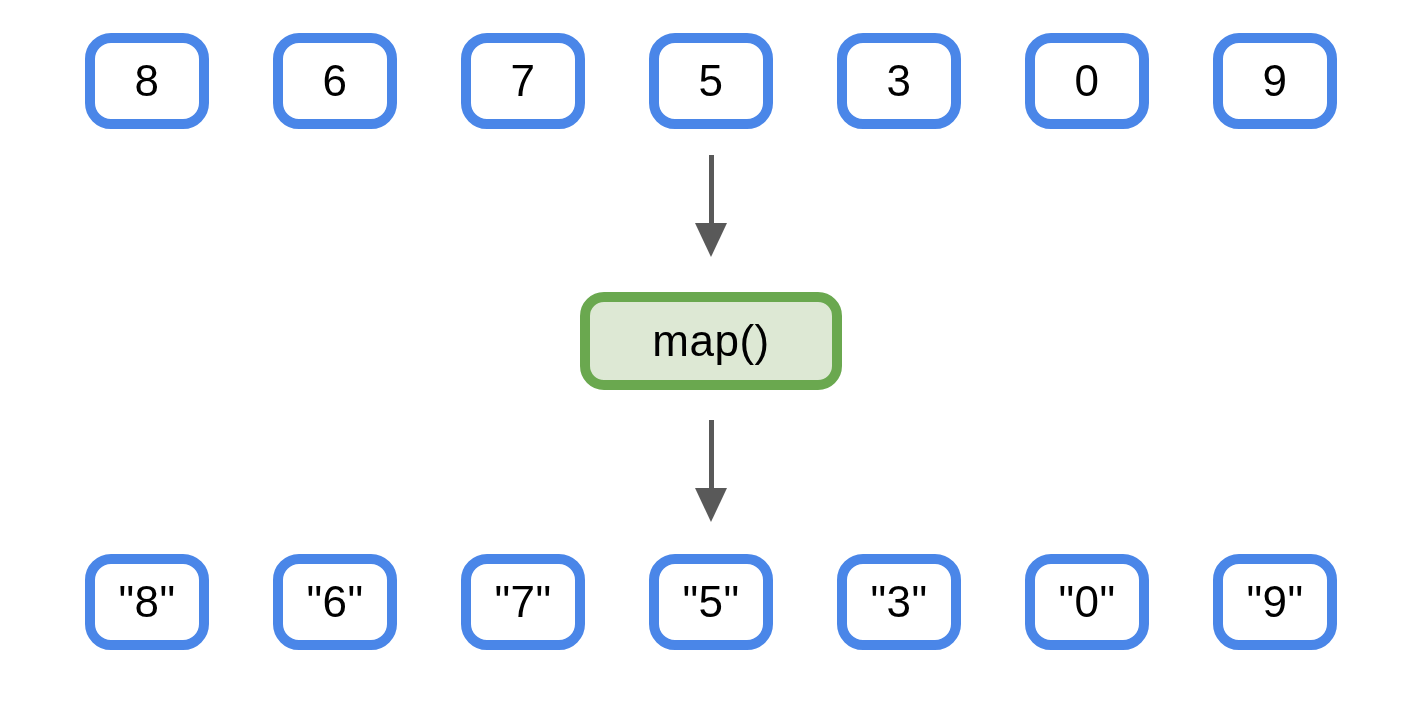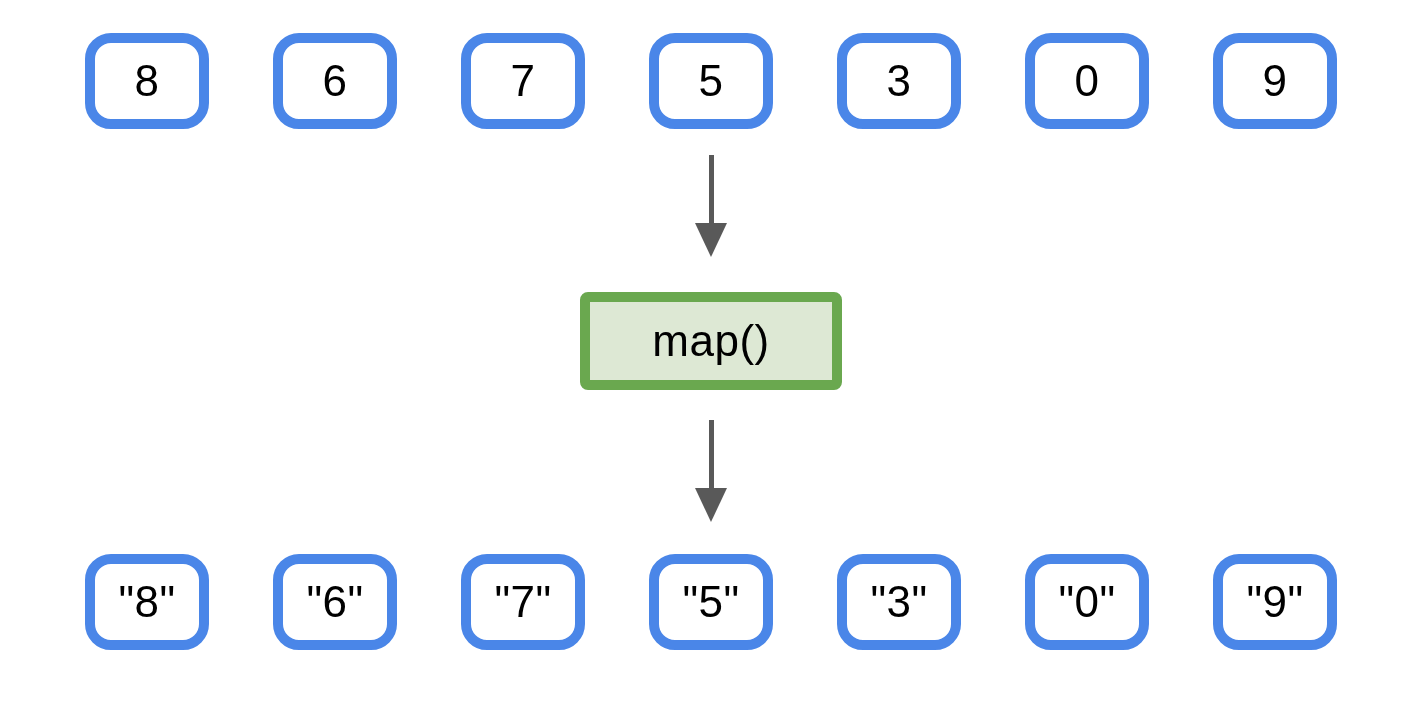--- a/index.html
+++ b/index.html
@@ -54,21 +54,21 @@
     border-left: 16px solid transparent;
     border-right: 16px solid transparent;
     border-top: 34px solid #595959;
   }
   .map-box {
     box-sizing: border-box;
     margin-top: 35px;
     width: 262px;
     height: 98px;
     border: 10px solid #6aa84f;
-    border-radius: 8px;
+    border-radius: 24px;
     background: #dde8d4;
     display: flex;
     align-items: center;
     justify-content: center;
     font-size: 44px;
     font-weight: 500;
     letter-spacing: 0.5px;
   }
   .row-bottom { margin-top: 32px; }
 </style>

